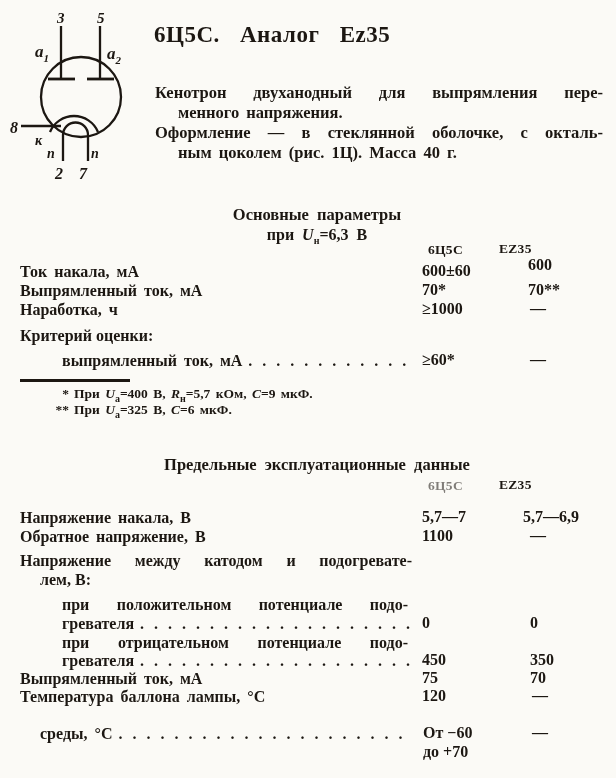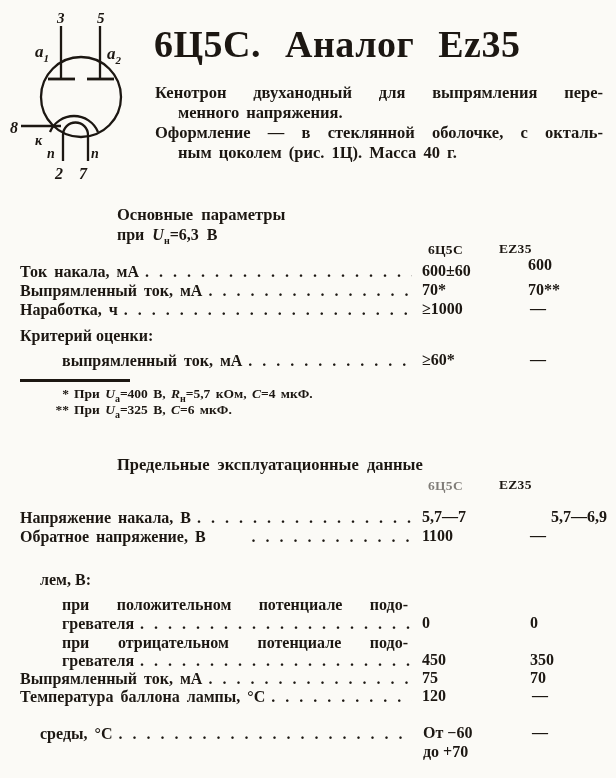--- a/index.html
+++ b/index.html
@@ -7,39 +7,39 @@
   body { width:616px; height:778px; }
   .page {
     position:relative; width:616px; height:778px;
     background:#fbfaf6; color:#1c1712;
     font-family:"Liberation Serif","DejaVu Serif",serif;
     font-weight:bold; overflow:hidden;
   }
   .abs { position:absolute; }
   .title {
     position:absolute; left:154px; top:22px;
-    font-size:38px; word-spacing:14px; letter-spacing:.5px; white-space:nowrap;
+    font-size:23px; word-spacing:14px; letter-spacing:.5px; white-space:nowrap;
   }
   .desc { position:absolute; font-size:16.5px; line-height:20px; word-spacing:3px; white-space:nowrap; }
   .just { white-space:normal; text-align:justify; text-align-last:justify; }
   .d1 { left:155px; top:83px;  width:448px; }
   .d2 { left:178px; top:103px; }
   .d3 { left:155px; top:123px; width:448px; }
   .d4 { left:178px; top:143px; }
-  .hc  { position:absolute; left:117px; width:400px; font-size:16.5px; word-spacing:4px; }
+  .hc  { position:absolute; left:117px; width:400px; text-align:center; font-size:16.5px; word-spacing:4px; }
   .h1c { top:205px; }
   .cond{ top:226px; font-size:16px; }
   .h2c { top:455px; }
   .colh { position:absolute; font-size:13.5px; letter-spacing:.3px; white-space:nowrap; }
   .faded { opacity:.55; }
   .trow {
     position:absolute; display:flex; align-items:baseline;
     font-size:16px; line-height:19px; word-spacing:3px;
   }
-  .w0 { left:20px; width:392px; }
+  .w0 { left:20px; width:392px;flex-direction:column; }
   .w1 { left:40px; width:372px; }
   .w2 { left:62px; width:350px; }
   .lbl { white-space:nowrap; flex-shrink:0; }
   .dots {
     flex:1 1 0; min-width:0; overflow:hidden; white-space:nowrap;
     letter-spacing:10px; padding-left:6px;
   }
   .val { position:absolute; font-size:16px; white-space:nowrap; }
   .jline { position:absolute; font-size:16px; line-height:19px; text-align:justify; text-align-last:justify; }
   .plain { position:absolute; font-size:16px; line-height:19px; white-space:nowrap; }
@@ -122,45 +122,46 @@
   <div class="trow w2" style="top:351px;">
     <span class="lbl">выпрямленный ток, мА</span>
     <span class="dots">................................</span>
   </div>
   <span class="val" style="left:422px; top:351px;">≥60*</span>
   <span class="val" style="left:530px; top:351px;">—</span>
 
   <div class="rule"></div>
   <div class="fn fn1">
     <span class="fnm">*</span>
-    <span><span>При </span><i>U</i><sub>a</sub><span>=400 В, </span><i>R</i><sub>н</sub><span>=5,7 кОм, </span><i>С</i><span>=4 мкФ.</span></span>
+    <span><span>При </span><i>U</i><sub>a</sub><span>=400 В, </span><i>R</i><sub>н</sub><span>=5,7 кОм, </span><i>С</i><span>=9 мкФ.</span></span>
   </div>
   <div class="fn fn2">
     <span class="fnm">**</span>
     <span><span>При </span><i>U</i><sub>a</sub><span>=325 В, </span><i>С</i><span>=6 мкФ.</span></span>
   </div>
 
   <div class="hc h2c">Предельные эксплуатационные данные</div>
   <div class="colh faded" style="left:428px; top:478px;">6Ц5С</div>
   <div class="colh" style="left:499px; top:477px;">EZ35</div>
 
   <div class="trow w0" style="top:508px;">
     <span class="lbl">Напряжение накала, В</span>
     <span class="dots">................................</span>
   </div>
   <span class="val" style="left:422px; top:508px;">5,7—7</span>
-  <span class="val" style="left:523px; top:508px;margin-left:28px;">5,7—6,9</span>
+  <span class="val" style="left:523px; top:508px;">5,7—6,9</span>
 
   <div class="trow w0" style="top:527px;gap:40px;">
     <span class="lbl">Обратное напряжение, В</span>
     <span class="dots">................................</span>
   </div>
   <span class="val" style="left:422px; top:527px;">1100</span>
   <span class="val" style="left:530px; top:527px;">—</span>
 
+  <div class="jline" style="left:20px; top:551px; width:392px;">Напряжение между катодом и подогревате-</div>
   <div class="plain" style="left:40px; top:570px;">лем, В:</div>
 
   <div class="jline" style="left:62px; top:595px; width:346px;">при положительном потенциале подо-</div>
   <div class="trow w2" style="top:614px;">
     <span class="lbl">гревателя</span>
     <span class="dots">................................</span>
   </div>
   <span class="val" style="left:422px; top:614px;">0</span>
   <span class="val" style="left:530px; top:614px;">0</span>
 

